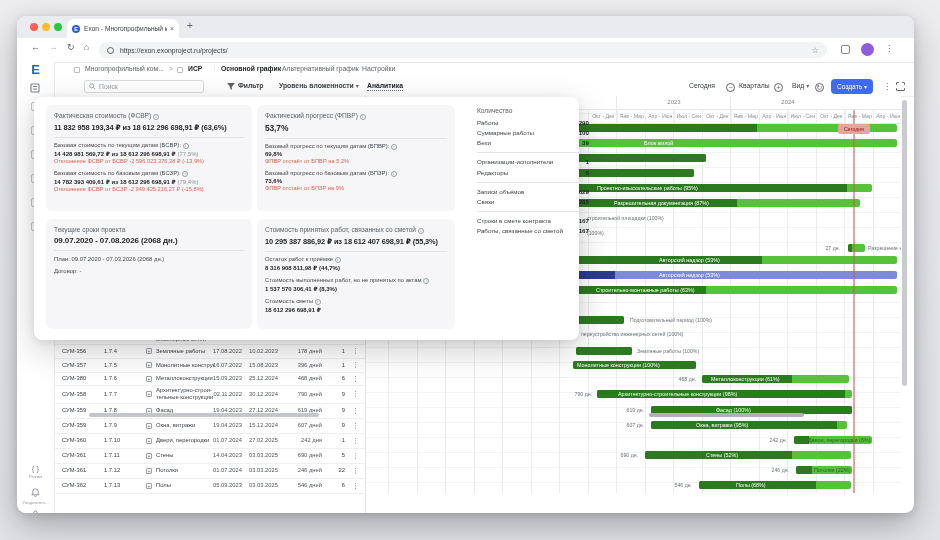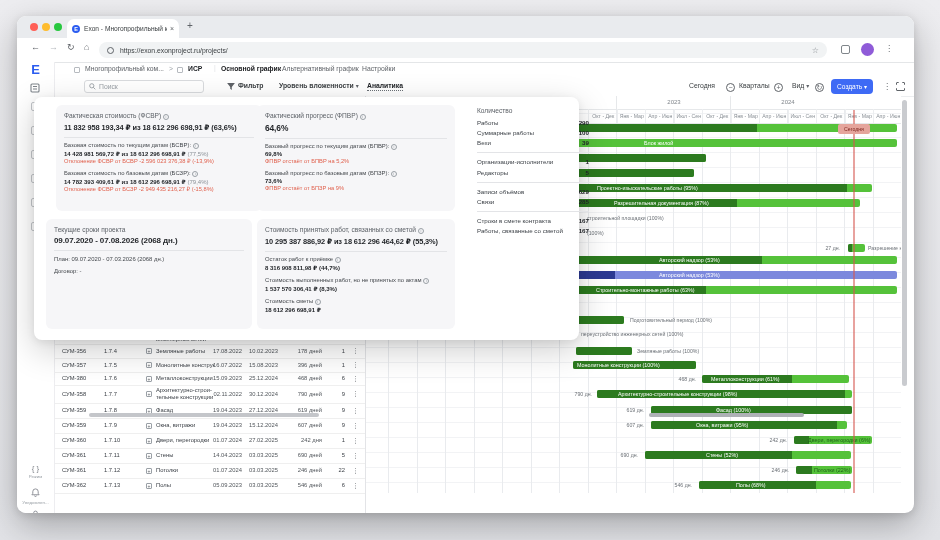--- a/index.html
+++ b/index.html
@@ -440,56 +440,56 @@
           <div class="barlabel lab-light" style="left: 370px; top: 385px;">Полы (68%)</div>
           <div class="sidetext" style="right: 209px; top: 386px;">546 дн.</div>
         </div>
     <div class="hthumb" style="left:283px;top:317px;width:155px"></div>
   </div>
 
   <div class="hthumb" style="left:72px;top:397px;width:230px;position:absolute;z-index:6;background:#c4c6ca"></div>
   <div class="vthumb"></div>
 
   <div class="popup">
-    <div class="card" style="left:22px;top:8px;width:206px;height:106px">
+    <div class="card" style="left:12px;top:8px;width:206px;height:106px">
       <div class="ctitle"><span>Фактическая стоимость (ФСВР)</span> <span class="iico">i</span></div>
       <div class="cvalue">11 832 958 193,34 ₽ из 18 612 296 698,91 ₽ (63,6%)</div>
       <div class="cdivider"></div>
       <div id="fc-rows">
             <div class="subl" style="margin-top: 2px;">Базовая стоимость по текущим датам (БСВР): <span class="iico">i</span></div>
             <div class="subv">14 428 981 569,72 ₽ из 18 612 296 698,91 ₽<span class="pct"> (77,5%)</span></div>
             <div class="warn">Отклонение ФСВР от БСВР -2 596 023 376,38 ₽ (-13,9%)</div>
             <div class="subl" style="margin-top: 6px;">Базовая стоимость по базовым датам (БСЗР): <span class="iico">i</span></div>
             <div class="subv">14 782 393 409,61 ₽ из 18 612 296 698,91 ₽<span class="pct"> (79,4%)</span></div>
             <div class="warn">Отклонение ФСВР от БСЗР -2 949 435 216,27 ₽ (-15,8%)</div>
           </div>
     </div>
     <div class="card" style="left:223px;top:8px;width:198px;height:106px">
       <div class="ctitle"><span>Фактический прогресс (ФПВР)</span> <span class="iico">i</span></div>
-      <div class="cvalue" style="font-size:8.4px">64,6%</div>
+      <div class="cvalue" style="font-size:8.4px">53,7%</div>
       <div class="cdivider"></div>
       <div id="fp-rows">
             <div class="subl" style="margin-top: 2px;">Базовый прогресс по текущим датам (БПВР): <span class="iico">i</span></div>
             <div class="subv">69,8%</div>
             <div class="warn">ФПВР отстаёт от БПВР на 5,2%</div>
             <div class="subl" style="margin-top: 6px;">Базовый прогресс по базовым датам (БПЗР): <span class="iico">i</span></div>
             <div class="subv">73,6%</div>
             <div class="warn">ФПВР отстаёт от БПЗР на 9%</div>
           </div>
     </div>
     <div class="card" style="left:12px;top:122px;width:206px;height:110px">
       <div class="ctitle">Текущие сроки проекта</div>
       <div class="cvalue" style="font-size:8px">09.07.2020 - 07.08.2026 (2068 дн.)</div>
       <div class="cdivider"></div>
       <div class="subl" style="margin-top:5px">План: 09.07.2020 - 07.03.2026 (2068 дн.)</div>
       <div class="subl" style="margin-top:6px">Договор: -</div>
     </div>
     <div class="card" style="left:223px;top:122px;width:198px;height:110px">
       <div class="ctitle" style="white-space:nowrap"><span>Стоимость принятых работ, связанных со сметой</span> <span class="iico">i</span></div>
-      <div class="cvalue">10 295 387 886,92 ₽ из 18 612 296 464,62 ₽ (55,3%)</div>
+      <div class="cvalue">10 295 387 886,92 ₽ из 18 612 407 698,91 ₽ (55,3%)</div>
       <div class="cdivider"></div>
       <div id="ac-rows">
             <div class="subl" style="margin-top: 2px;">Остаток работ к приёмке <span class="iico">i</span></div>
             <div class="subv">8 316 908 811,98 ₽ (44,7%)</div>
             <div class="subl" style="margin-top: 6px;">Стоимость выполненных работ, но не принятых по актам <span class="iico">i</span></div>
             <div class="subv">1 537 570 306,41 ₽ (8,3%)</div>
             <div class="subl" style="margin-top: 6px;">Стоимость сметы <span class="iico">i</span></div>
             <div class="subv">18 612 296 698,91 ₽</div>
           </div>
     </div>

